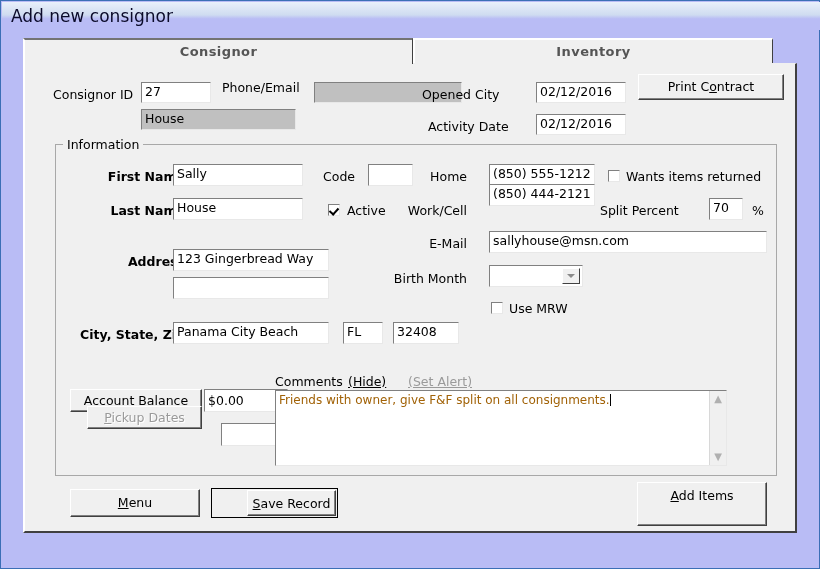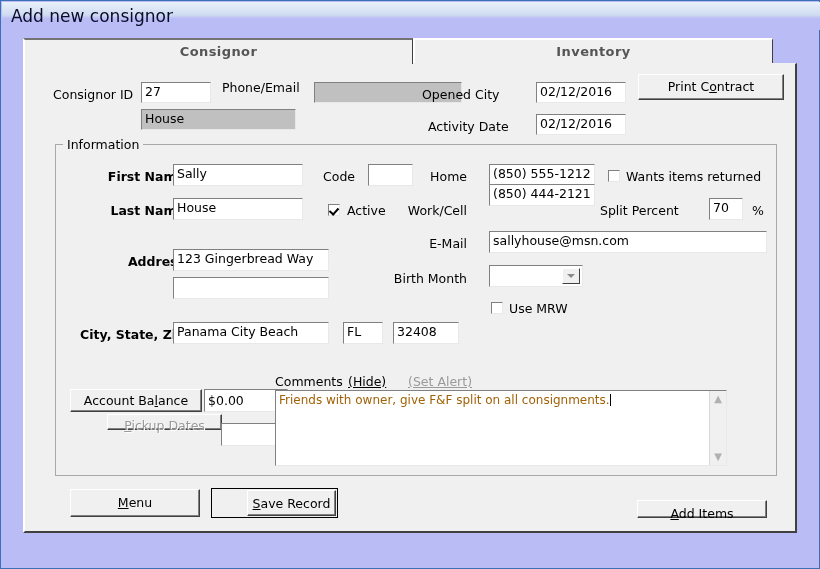--- a/index.html
+++ b/index.html
@@ -381,21 +381,21 @@
       <span>32408</span>
     </div>
 
     <div class="btn" style="left:45px; top:325px; width:132px; height:23px; line-height:21px;">
       <span class="cap">Account Ba<u>l</u>ance</span>
     </div>
     <div class="field" style="left:179px; top:325px; width:84px; height:23px; padding-top:3px;">
       <span>$0.00</span>
     </div>
 
-    <div class="btn disabled" style="left:62px; top:350px; width:115px; height:16px; line-height:21px;margin-left:20px;">
+    <div class="btn disabled" style="left:62px; top:342px; width:115px; height:23px; line-height:21px;">
       <span class="cap"><u>P</u>ickup Dates</span>
     </div>
     <div class="combo" style="left:196px; top:359px; width:96px; height:23px;">
       <span class="lbl" style="left:3px; top:3px;"></span>
       <span class="arrowbox"></span>
     </div>
 
     <span class="lbl" style="left:250px; top:310px;">Comments</span>
     <span class="linklbl active" style="left:323px; top:310px;">(Hide)</span>
     <span class="linklbl muted" style="left:368px; top:310px;margin-left:15px;">(Set Alert)</span>
@@ -411,18 +411,18 @@
     <div class="btn" style="left:45px; top:425px; width:130px; height:28px; line-height:26px;">
       <span class="cap"><u>M</u>enu</span>
     </div>
 
     <div class="btn default" style="left:186px; top:424px; width:127px; height:30px;">
       <span class="inner">
           <span class="cap"><u>S</u>ave Record</span>
         </span>
     </div>
 
-    <div class="btn" style="left:612px; top:436px; width:130px; height:18px; line-height:26px;">
+    <div class="btn" style="left:612px; top:418px; width:130px; height:44px; line-height:26px;">
       <span class="cap"><u>A</u>dd Items</span>
     </div>
 
   </div>
 </div>
 
 </body></html>

